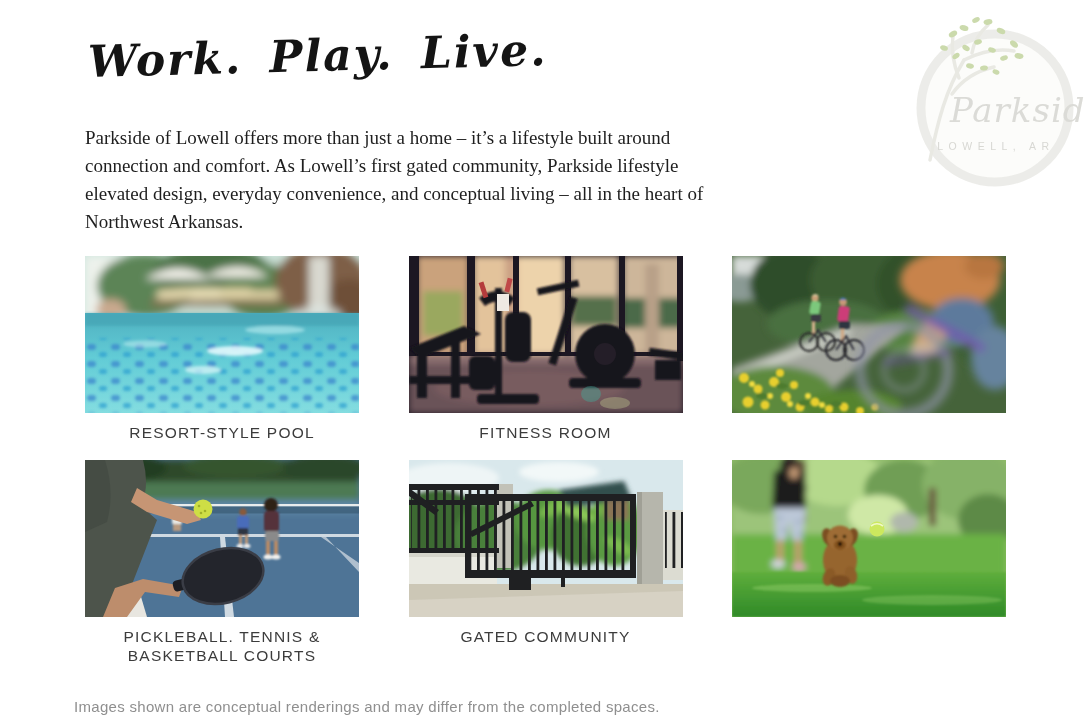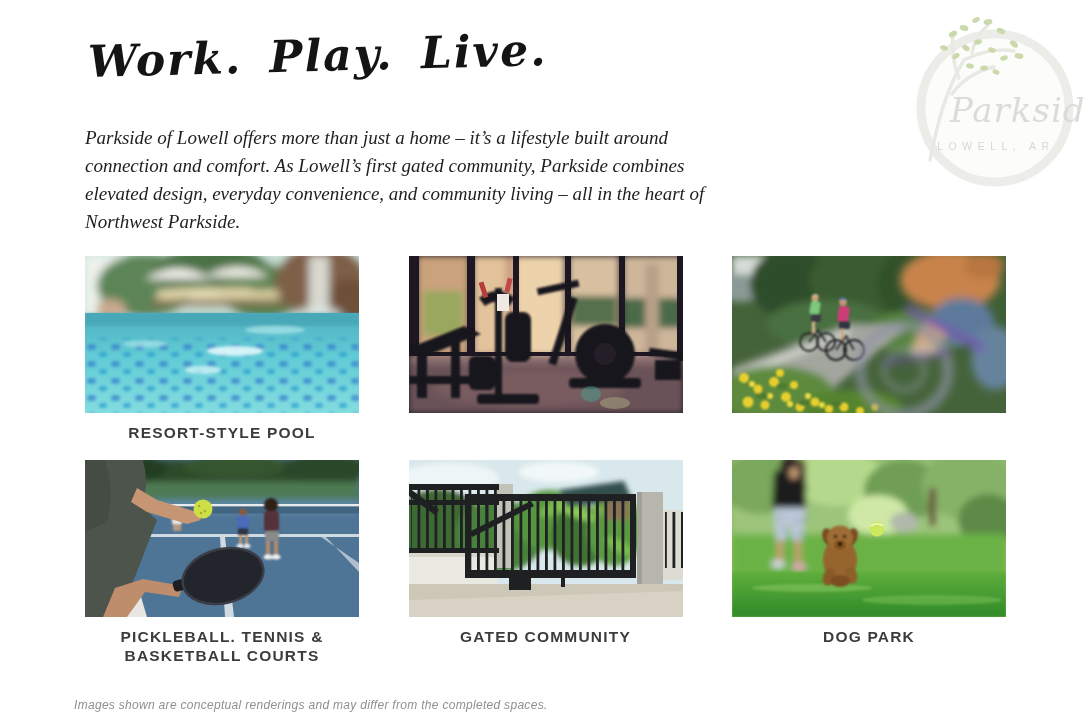--- a/index.html
+++ b/index.html
@@ -6,51 +6,51 @@
   .page{position:relative;width:1086px;height:724px;background:#ffffff;overflow:hidden;
         font-family:"Liberation Serif",serif;}
 
   .title{position:absolute;left:88px;top:36px;margin:0;
          font-family:"DejaVu Serif",serif;font-style:italic;font-weight:700;
          font-size:44px;letter-spacing:2px;word-spacing:10px;color:#141414;
          transform:rotate(-1.5deg);transform-origin:left center;}
 
   .intro{position:absolute;left:85px;top:124px;width:800px;
          font-size:19px;line-height:28px;color:#1e1e1e;}
-  .intro div{white-space:nowrap;font-style:italic;}
+  .intro div{white-space:nowrap;}
 
   .logo{position:absolute;left:900px;top:8px;width:186px;height:186px;opacity:.9;}
   .logo svg{width:100%;height:100%;display:block;}
 
   .amenities{position:absolute;left:85px;top:256px;width:921px;
              display:grid;grid-template-columns:repeat(3,274px);
              justify-content:space-between;}
-  .card{margin:0;font-weight:bold;}
+  .card{margin:0;}
   .photo{width:274px;height:157px;overflow:hidden;background:#ddd;}
   .photo svg{width:100%;height:100%;display:block;}
   .caption{padding-top:10px;min-height:37px;text-align:center;
            font-family:"Liberation Sans",sans-serif;font-size:15.5px;
            letter-spacing:1.2px;line-height:19px;color:#3c3c3c;}
 
   .disclaimer{position:absolute;left:74px;top:698px;
-              font-family:"Liberation Sans",sans-serif;font-style:italic;
-              font-size:12px;letter-spacing:.3px;color:#8f8f8f;}
+              font-family:"Liberation Sans",sans-serif;
+              font-size:15px;letter-spacing:.3px;color:#8f8f8f;}
 </style>
 </head>
 <body>
 
 <div class="page">
 
   <h1 class="title">Work. Play. Live.</h1>
 
   <div class="intro">
     <div>Parkside of Lowell offers more than just a home – it’s a lifestyle built around</div>
-    <div>connection and comfort. As Lowell’s first gated community, Parkside combines</div>
-    <div>elevated design, everyday convenience, and community living – all in the heart of</div>
-    <div>Northwest Parkside.</div>
+    <div>connection and comfort. As Lowell’s first gated community, Parkside lifestyle</div>
+    <div>elevated design, everyday convenience, and conceptual living – all in the heart of</div>
+    <div>Northwest Arkansas.</div>
   </div>
 
   <div class="logo">
     <svg viewBox="0 0 186 186">
       <circle cx="95" cy="100" r="74" fill="#fcfcfa"></circle>
       <circle cx="95" cy="100" r="74" fill="none" stroke="#ebebe7" stroke-width="9"></circle>
       <g fill="none" stroke="#e7e7e1" stroke-width="3.5" stroke-linecap="round">
         <path d="M30,152 C38,112 46,82 64,52"></path>
         <path d="M52,86 C62,72 76,63 94,59"></path>
         <path d="M59,70 C53,55 51,42 53,28"></path>
@@ -190,20 +190,21 @@
             <rect x="246" y="104" width="26" height="20"></rect>
           </g>
           <circle cx="196" cy="98" r="11" fill="#241e28"></circle>
           <rect x="72" y="26" width="5" height="16" fill="#b43c3c" transform="rotate(-18 74 34)"></rect>
           <rect x="97" y="22" width="5" height="14" fill="#c04848" transform="rotate(14 99 29)"></rect>
           <rect x="88" y="38" width="12" height="17" fill="#efe9e2"></rect>
           <ellipse cx="182" cy="138" rx="10" ry="8" fill="#3fae9e" opacity=".4"></ellipse>
           <ellipse cx="206" cy="147" rx="15" ry="6" fill="#d8e8a0" opacity=".3"></ellipse>
         </svg>
       </div>
+      <figcaption class="caption">FITNESS ROOM</figcaption>
     </figure>
 
     <figure class="card">
       <div class="photo">
         <svg viewBox="0 0 274 157">
           <defs>
             <filter id="pgb">
                 <feGaussianBlur stdDeviation="3.5"></feGaussianBlur>
               </filter>
             <filter id="pgb2">
@@ -468,20 +469,19 @@
             <ellipse cx="108" cy="78" rx="13" ry="12.5" fill="#9e6c34"></ellipse>
             <ellipse cx="108" cy="85" rx="6" ry="5" fill="#83511f"></ellipse>
             <circle cx="103.5" cy="76.5" r="1.7" fill="#241505"></circle>
             <circle cx="112.5" cy="76.5" r="1.7" fill="#241505"></circle>
             <circle cx="108" cy="84" r="2.2" fill="#1c1005"></circle>
           </g>
           <circle cx="145" cy="69" r="7.5" fill="#cce85e"></circle>
           <path d="M139,66 q6,-4.5 12,0" stroke="#eef8c8" stroke-width="1.6" fill="none"></path>
         </svg>
       </div>
-      <figcaption class="caption">DOG PARK</figcaption>
     </figure>
 
   </div>
 
   <div class="disclaimer">Images shown are conceptual renderings and may differ from the completed spaces.</div>
 
 </div>
 
 </body></html>

